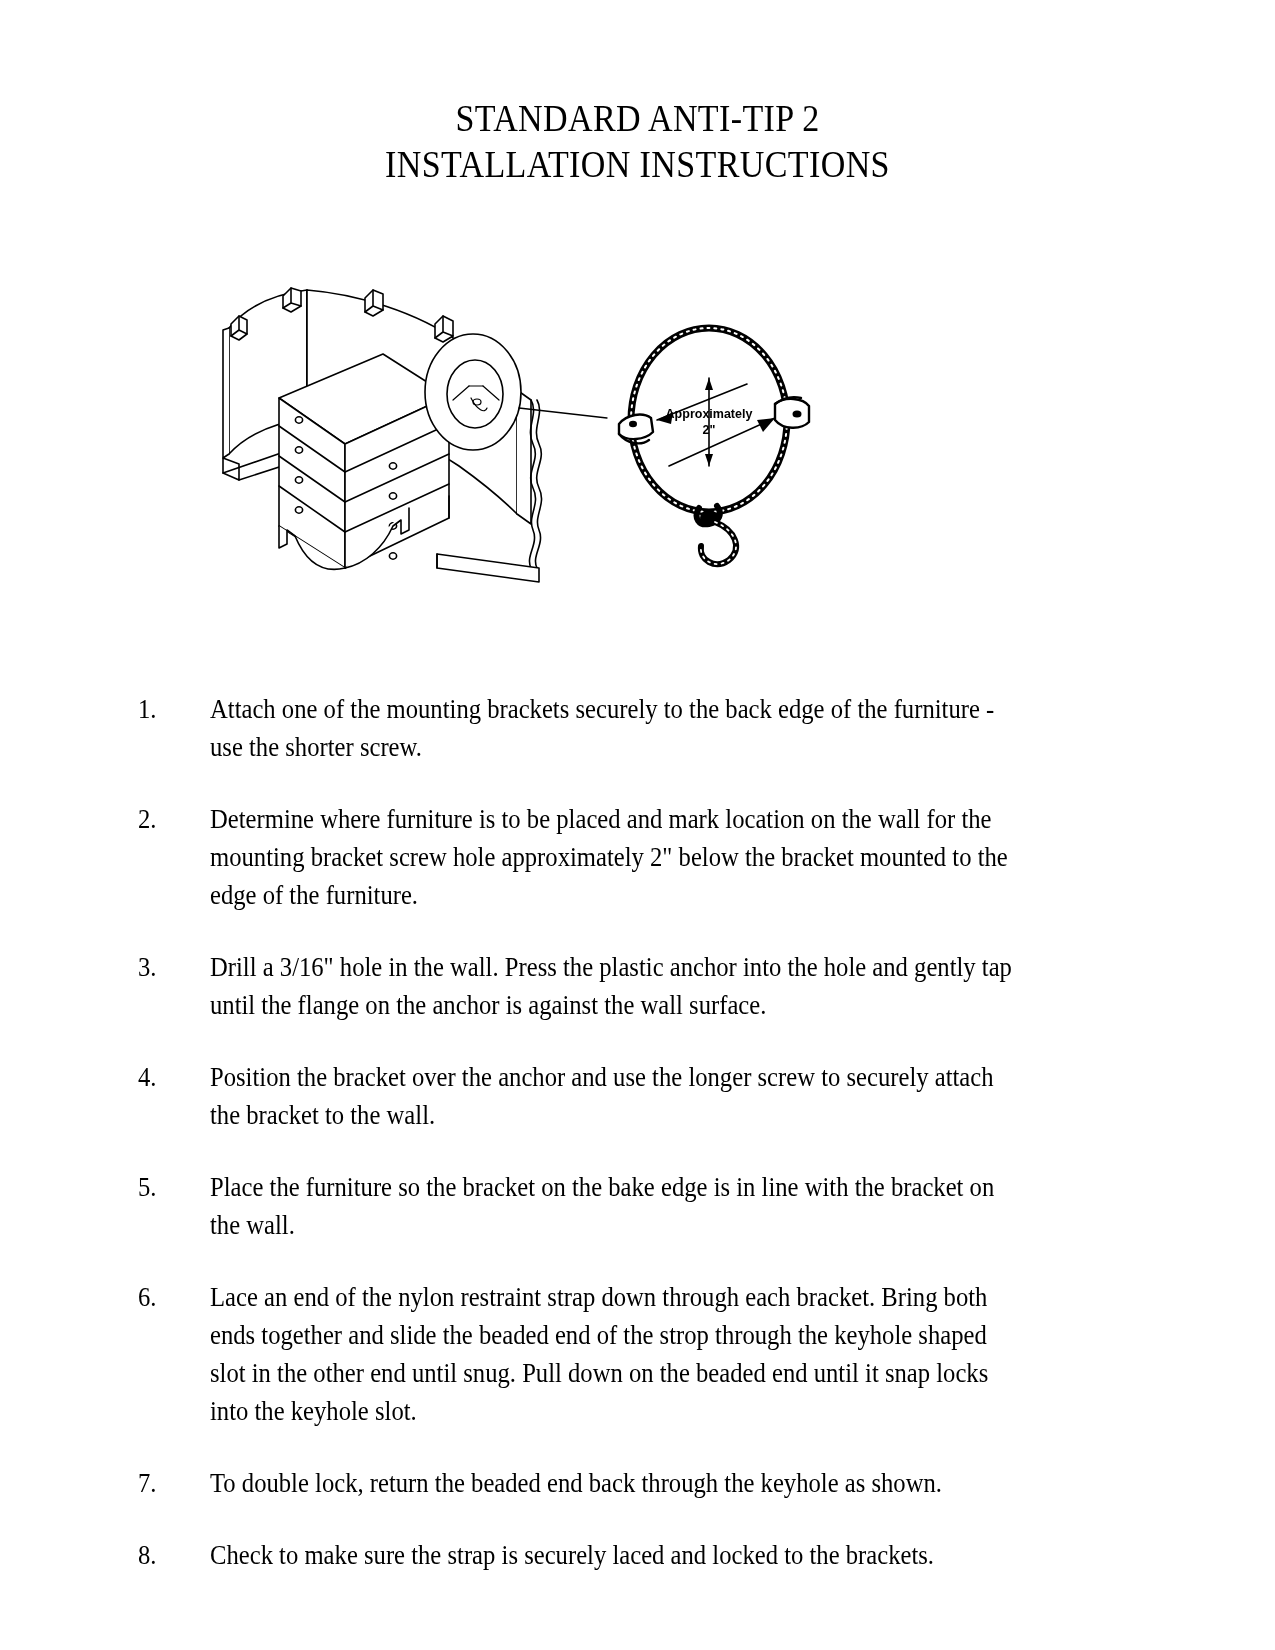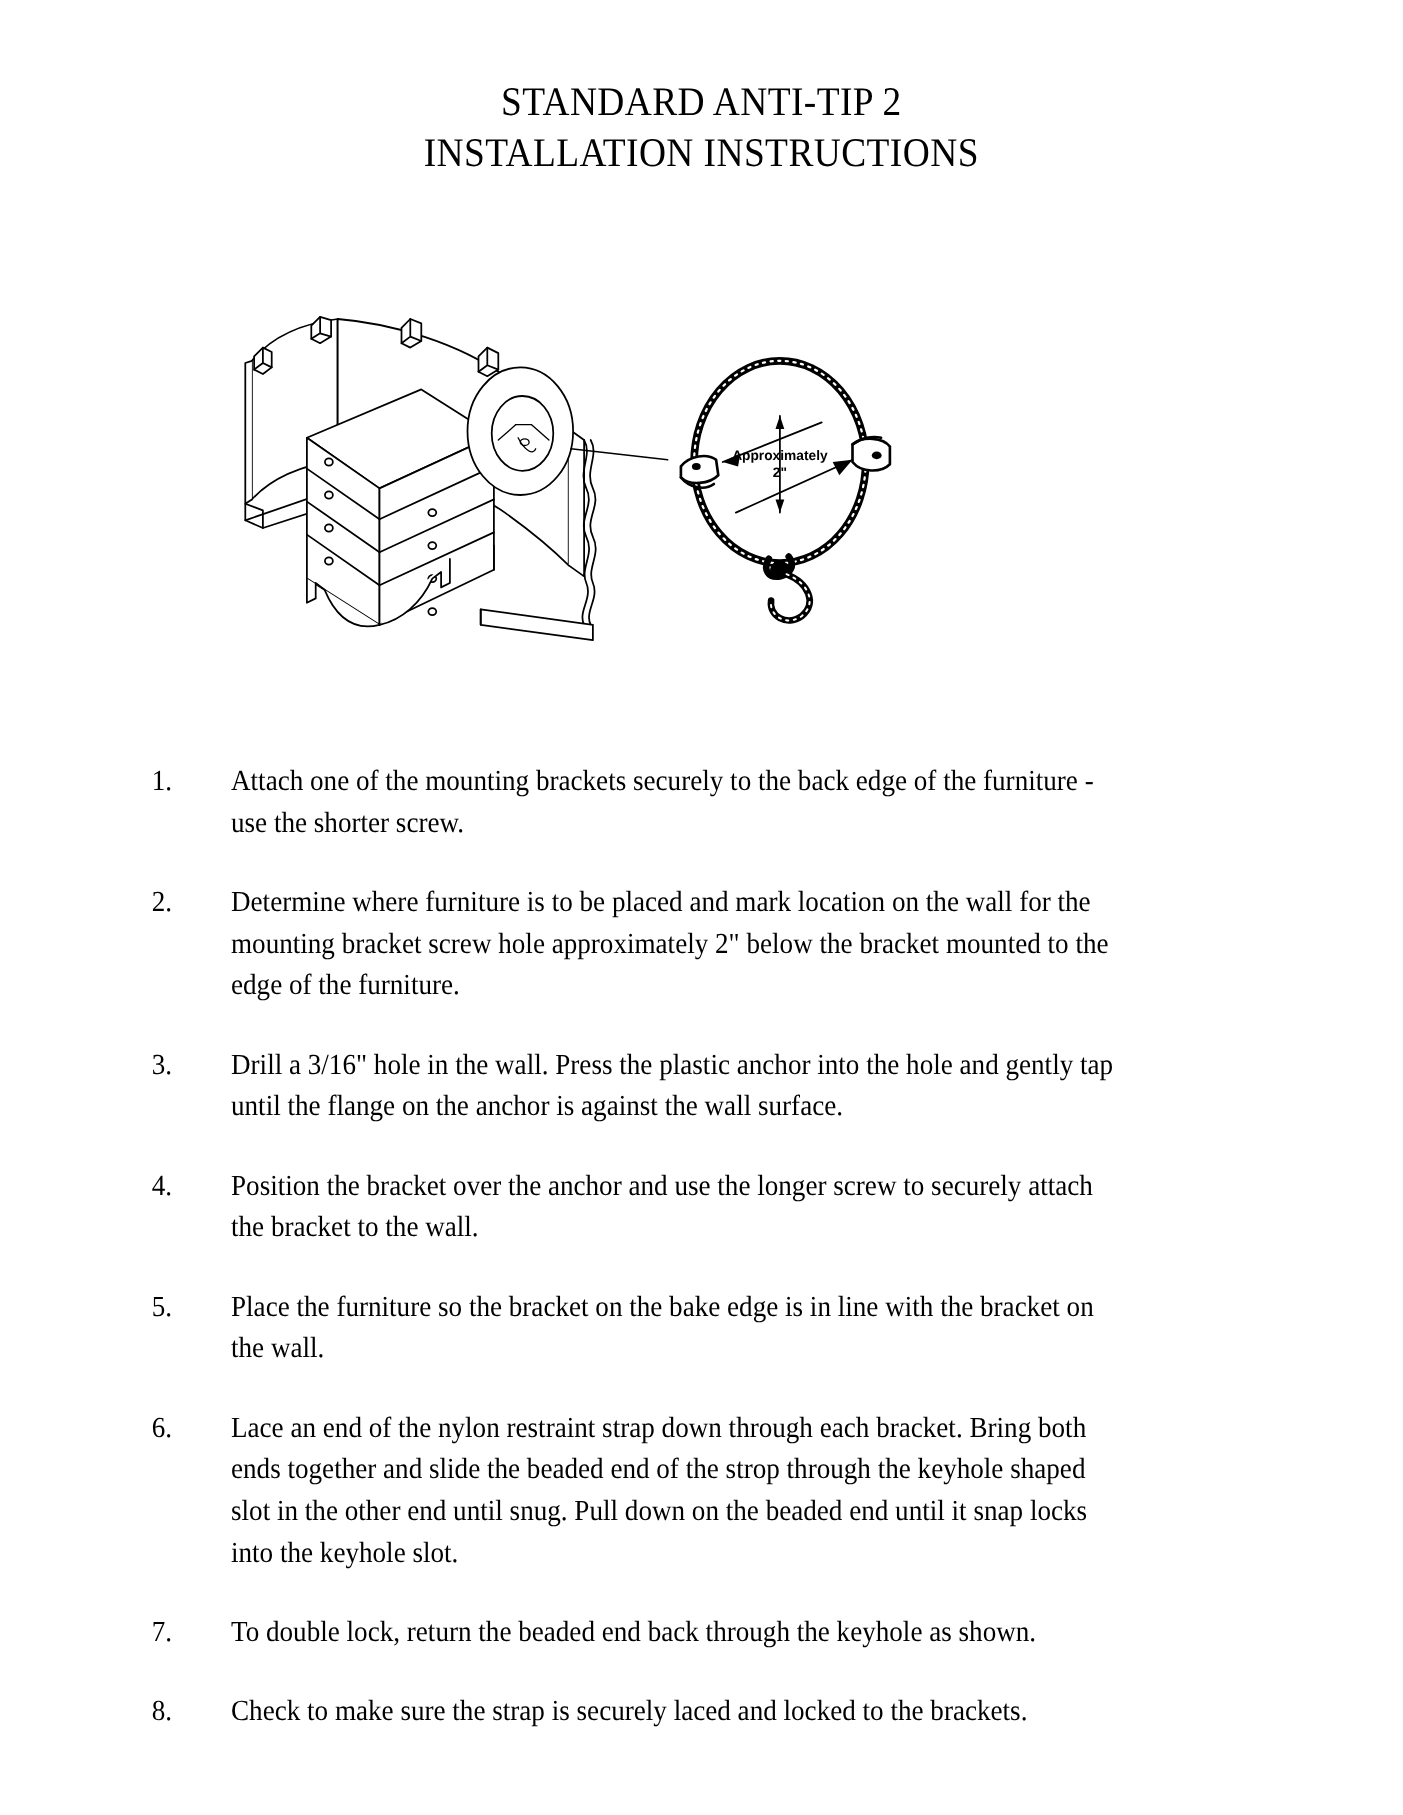--- a/index.html
+++ b/index.html
@@ -13,21 +13,21 @@
     font-family: "Liberation Serif", "DejaVu Serif", serif;
     color: #000000;
     position: relative;
     overflow: hidden;
   }
 
   
   .title-block {
     width: 100%;
     text-align: center;
-    padding-top: 71px;
+    padding-top: 96px;
   }
   .title-line {
     font-family: "Liberation Serif", "DejaVu Serif", serif;
     font-size: 37px;
     line-height: 46px;
     letter-spacing: 0.4px;
     transform: scaleX(0.92);
     transform-origin: center;
     white-space: nowrap;
   }

